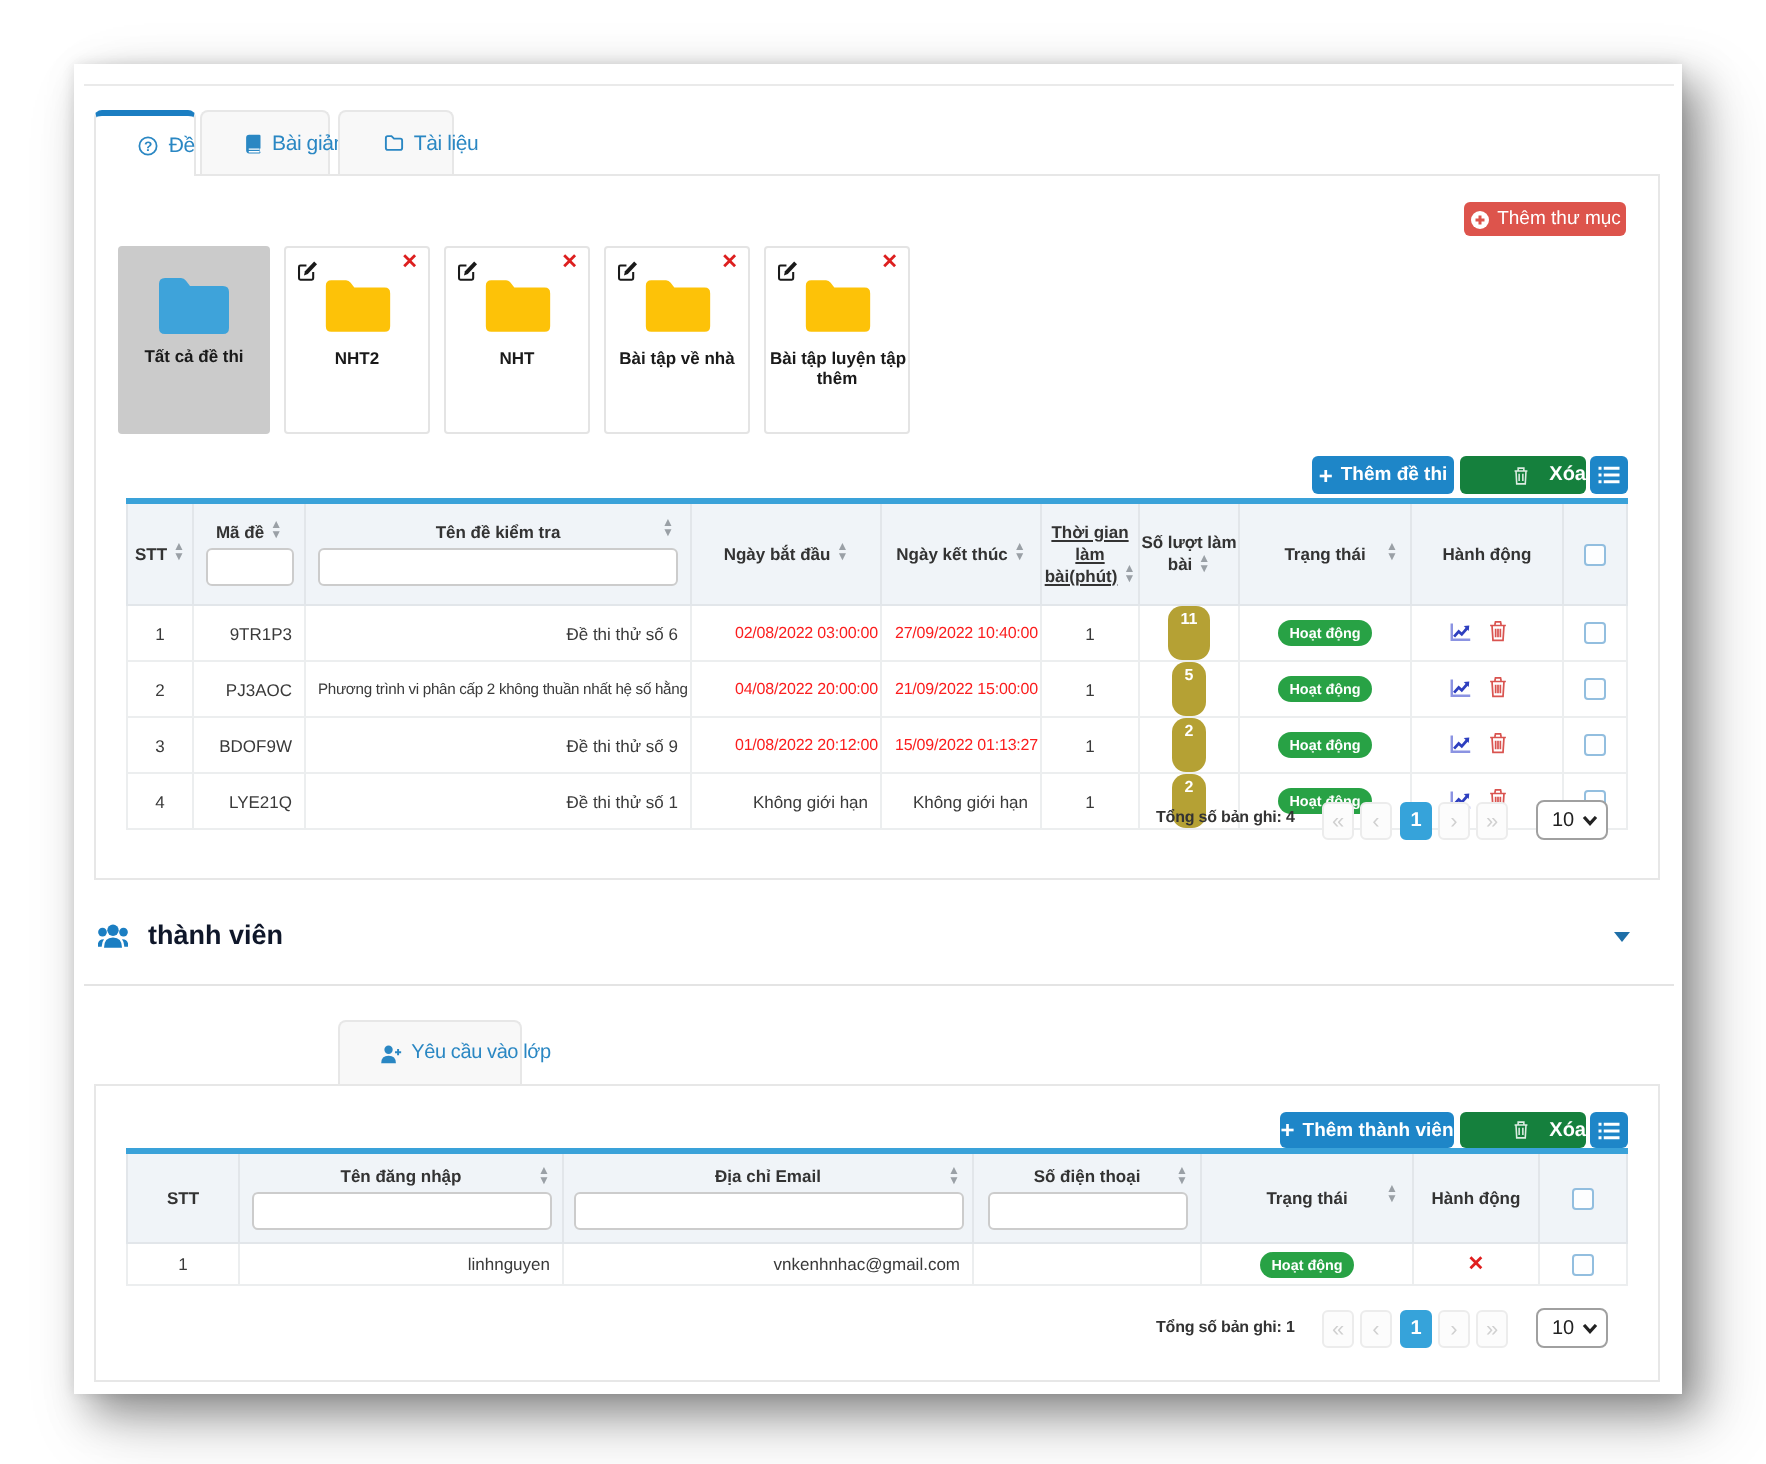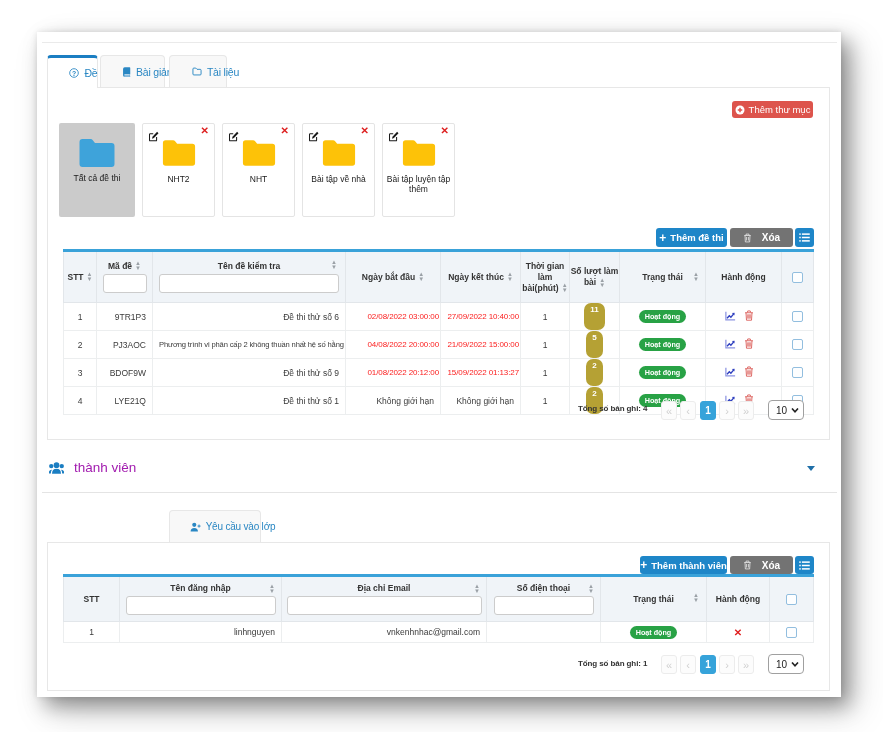--- a/index.html
+++ b/index.html
@@ -9,24 +9,24 @@
 .hr1 { position:absolute; top:10px; left:5px; right:4px; border-top:1px solid #eaeaea; }
 .tab { position:absolute; height:32px; white-space:nowrap; background:#f8f8f8; border:1px solid #e7e7e7; border-bottom:none;
   border-radius:4px 4px 0 0; color:#2a87c3; font-size:10.5px; letter-spacing:-0.2px; display:flex; align-items:center; justify-content:center; z-index:3;padding-left:35px; }
 .tab .ticon { margin-right:5px; display:inline-flex; }
 .tab.active { background:#fff; border-top:3px solid #1b7ec2; height:33px; border-left:1px solid #e7e7e7; border-right:1px solid #e7e7e7; }
 .panel { position:absolute; left:10px; width:783px; background:#fff; border:1px solid #e7e7e7; z-index:1; }
 .btn { position:absolute; border:none; border-radius:3px; color:#fff; font-family:"Liberation Sans", sans-serif;
   display:flex; align-items:center; justify-content:center; font-size:10.5px; white-space:nowrap; }
 .btn-red { background:#dd544c; }
 .btn-blue { background:#1e86c8; font-weight:bold; }
-.btn-pink { background:#737373; font-weight:bold; }
+.btn-pink { background:#15803d; font-weight:bold;justify-content:flex-end; }
 .btn-sq { background:#1e86c8; }
 .fcard { position:absolute; width:73px; height:94px; background:#fff; border:1px solid #e4e4e4; border-radius:2px; }
-.fcard .flabel { position:absolute; top:50px; left:2px; right:2px; text-align:center; font-size:8.5px; font-weight:normal; color:#1a1a1a; line-height:10px; white-space:nowrap; }
+.fcard .flabel { position:absolute; top:50px; left:2px; right:2px; text-align:center; font-size:8.5px; font-weight:bold; color:#1a1a1a; line-height:10px; white-space:nowrap; }
 .fcard.gray { background:#cbcbcb; border:none; width:76px; }
 .fcard .fico { position:absolute; left:50%; transform:translateX(-50%); top:15px; }
 .fcard .edit { position:absolute; left:5px; top:4px; }
 .fcard .xdel { position:absolute; right:5px; top:1px; color:#dd1f1f; font-size:10px; font-weight:bold; }
 table.grid { position:absolute; left:15px; width:750px; table-layout:fixed; border-collapse:collapse; border-top:3px solid #3aa2d9; }
 table.grid th { background:#f0f4f8; border:1px solid #e2e6ea; font-size:8.5px; color:#333; font-weight:bold; text-align:center; vertical-align:middle; padding:0; position:relative; }
 table.grid td { border:1px solid #eceeef; border-top:1px solid #e4e4e4; font-size:8.5px; color:#3a3a3a; padding:0 6px; background:#fff; vertical-align:middle; white-space:nowrap; overflow:hidden;text-align:right; }
 table.grid td.c { text-align:center; padding:0; }
 .finput { display:block; margin:3px auto 0 auto; height:19px; border:1px solid #ccc; border-radius:3px; background:#fff; }
 .sort { color:#9aa0a6; font-size:6px; line-height:5px; display:inline-block; vertical-align:middle; margin-left:3px; letter-spacing:0; }
@@ -36,21 +36,21 @@
 .badge-g { display:inline-block; height:13px; line-height:13px; border-radius:7px; background:#28a245; color:#fff; font-size:7.2px; font-weight:bold; padding:0 6px; }
 .cb { display:inline-block; width:11px; height:11px; border:1px solid #92bedf; border-radius:2px; background:#fdfeff; vertical-align:middle; }
 .pgtxt { position:absolute; font-size:8px; font-weight:bold; color:#333; letter-spacing:-0.1px;text-align:center; }
 .pg { position:absolute; width:16px; height:19px; border:1px solid #ececec; background:#fcfcfc; color:#d0d0d0;
   border-radius:3px; font-size:11px; display:flex; align-items:center; justify-content:center; }
 .pg.on { background:#36a3da; border-color:#36a3da; color:#fff; font-weight:bold; font-size:10px; }
 .sel { position:absolute; width:36px; height:20px; border:1px solid #a0a0a0; border-radius:4px; background:#fff; font-size:10px; color:#222; }
 .sel .v { position:absolute; left:7px; top:4px; }
 .sel .car { position:absolute; right:4px; top:7px; line-height:0; }
 .memhdr { position:absolute; left:12px; top:428px; display:flex; align-items:center; }
-.memhdr .t { margin-left:10px; font-size:13.5px; color:#a21caf; }
+.memhdr .t { margin-left:10px; font-size:13.5px; color:#0f172a;font-weight:bold; }
 .caret { position:absolute; width:0; height:0; border-left:4px solid transparent; border-right:4px solid transparent; border-top:5px solid #1f6fa8; }
 .hr2 { position:absolute; top:460px; left:5px; right:4px; border-top:1px solid #e4e4e4; }
 </style>
 </head>
 <body>
 <div class="page">
   <div class="hr1"></div>
 
   <div class="tab active" style="left:10px; top:23px; width:51px;">
     <span class="ticon">
@@ -179,21 +179,21 @@
               <div>Mã đề<span class="sort">▲<br>▼</span></div>
               <input class="finput" style="width: 44px;">
             </th>
         <th>
               <div>Tên đề kiểm tra<span class="sort" style="position:absolute; right:8px; top:8px;">▲<br>▼</span></div>
               <input class="finput" style="width: 180px;">
             </th>
         <th>Ngày bắt đầu<span class="sort">▲<br>▼</span></th>
         <th>Ngày kết thúc<span class="sort">▲<br>▼</span></th>
         <th>
-              <div style="line-height:11px;">Thời gian<br>làm<br>bài(phút)<span class="sort">▲<br>▼</span></div>
+              <div style="line-height:11px;text-decoration:underline;">Thời gian<br>làm<br>bài(phút)<span class="sort">▲<br>▼</span></div>
             </th>
         <th>
               <div style="line-height:11px;">Số lượt làm<br>bài<span class="sort">▲<br>▼</span></div>
             </th>
         <th>Trạng thái<span class="sort" style="position:absolute; right:6px; top:20px;">▲<br>▼</span></th>
         <th>Hành động</th>
         <th><span class="cb"></span></th>
       </tr>
       <tr style="height:22px;">
         <td class="c">1</td>

